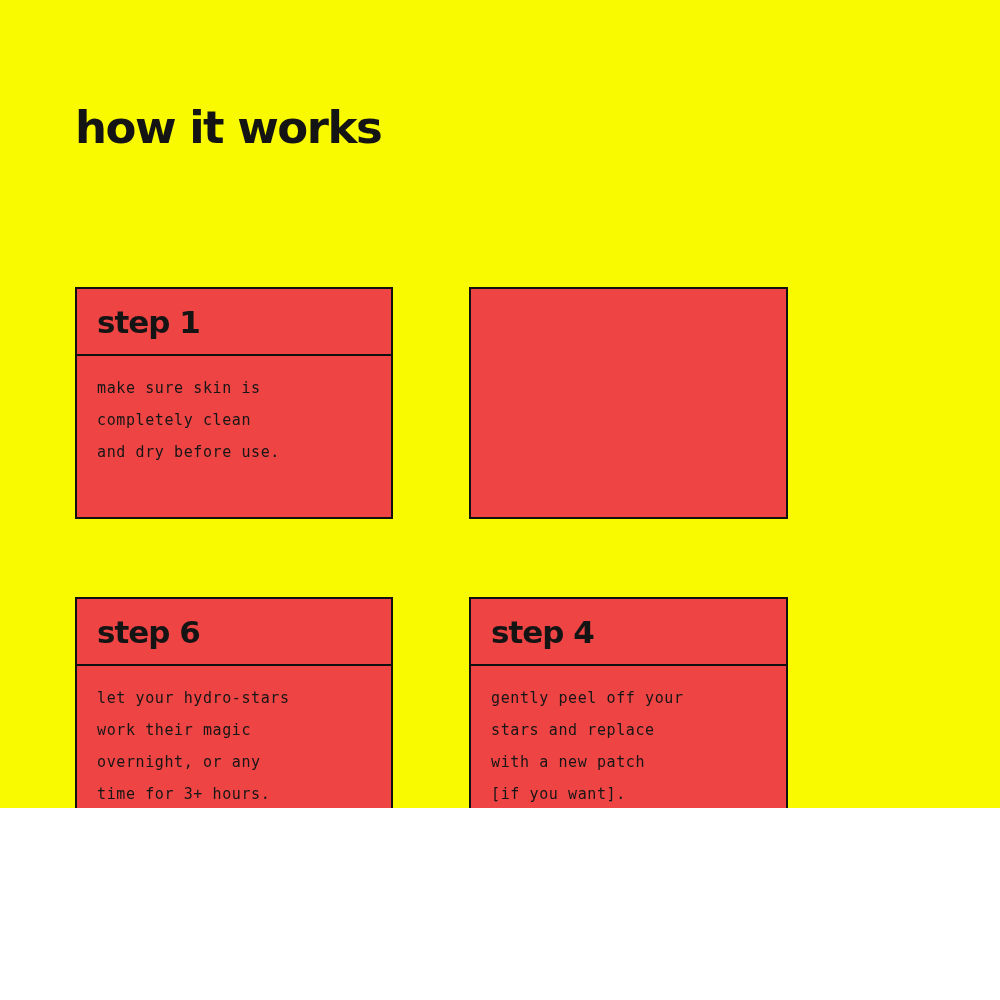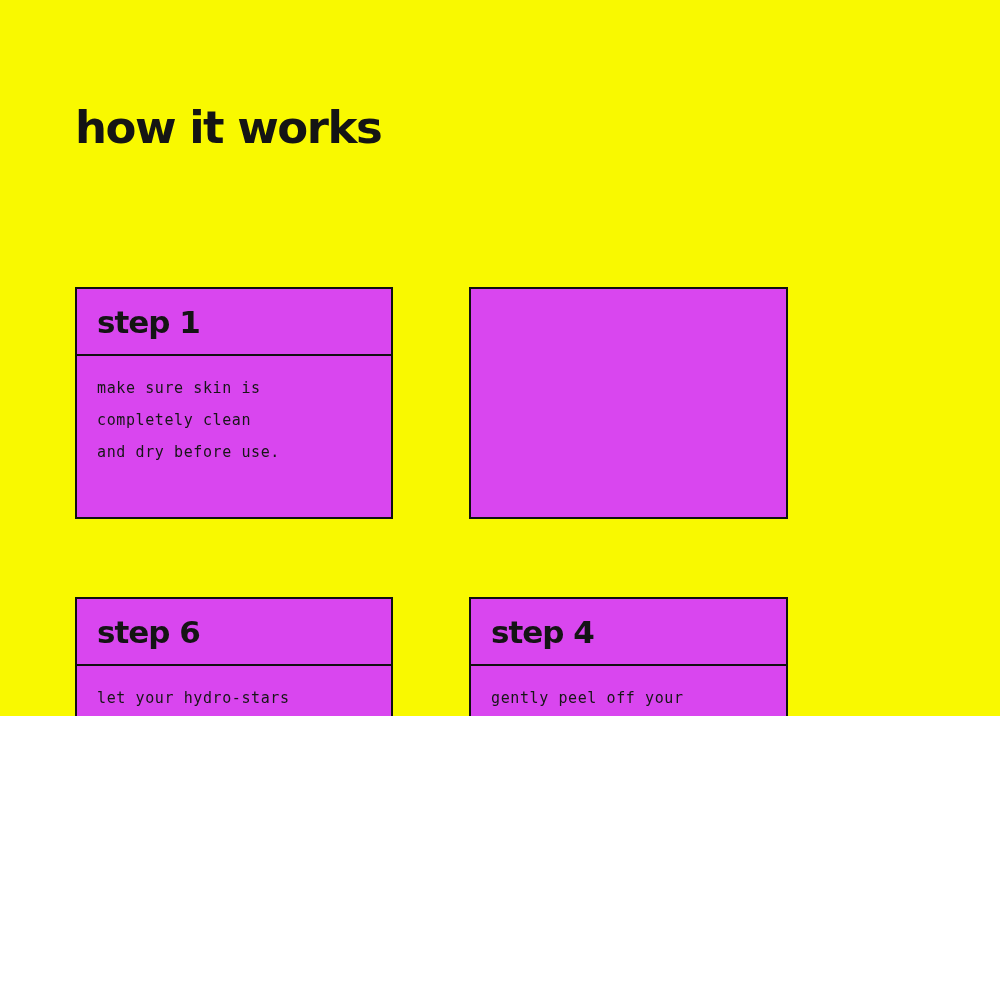--- a/index.html
+++ b/index.html
@@ -2,21 +2,21 @@
 <html><head>
 <meta charset="utf-8">
 <style>
   html, body {
     margin: 0;
     padding: 0;
   }
   .page {
     position: relative;
     width: 1000px;
-    height: 716px;
+    height: 808px;
     background: #F9F900;
     overflow: hidden;
     font-family: "DejaVu Sans", "Liberation Sans", sans-serif;
     color: #141414;
   }
   .page-title {
     position: absolute;
     left: 75px;
     top: 101px;
     font-size: 45px;
@@ -32,21 +32,21 @@
     grid-template-columns: 318px 319px;
     grid-template-rows: 232px 233px;
     column-gap: 76px;
     row-gap: 78px;
   }
   .card {
     border: 2px solid #101010;
     display: flex;
     flex-direction: column;
     box-sizing: border-box;
-    background: #d946ef;
+    background: #ef4444;
   }
   .card-header {
     height: 67px;
     min-height: 67px;
     border-bottom: 2px solid #101010;
     display: flex;
     align-items: center;
     padding: 0 20px;
     box-sizing: border-box;
   }

